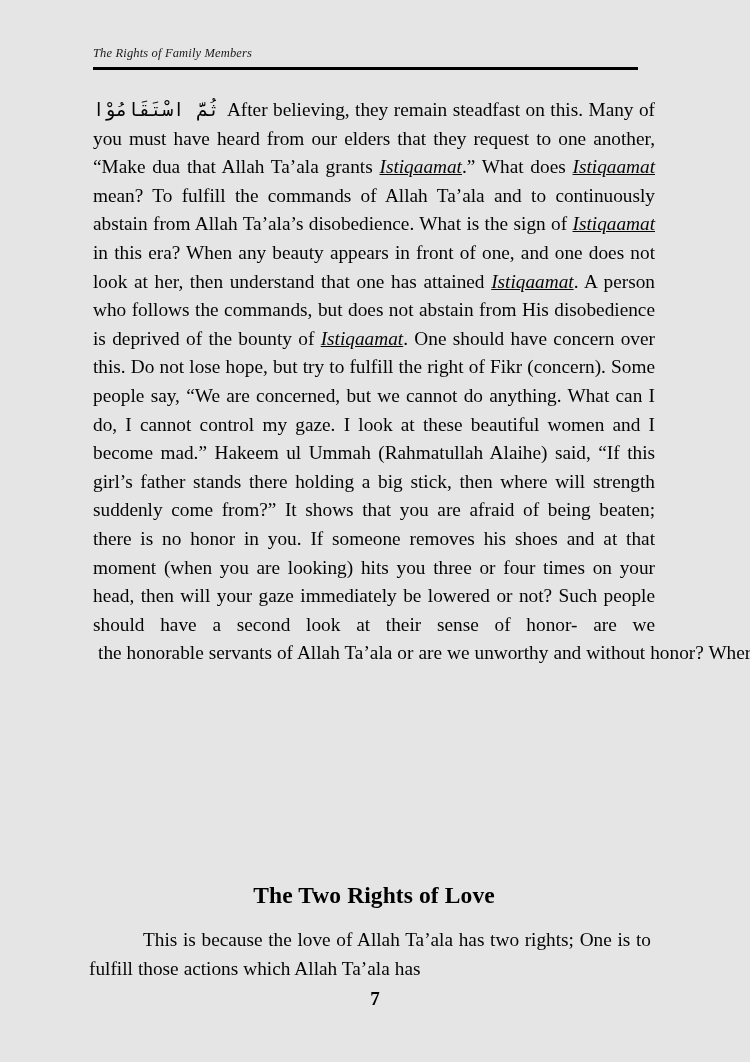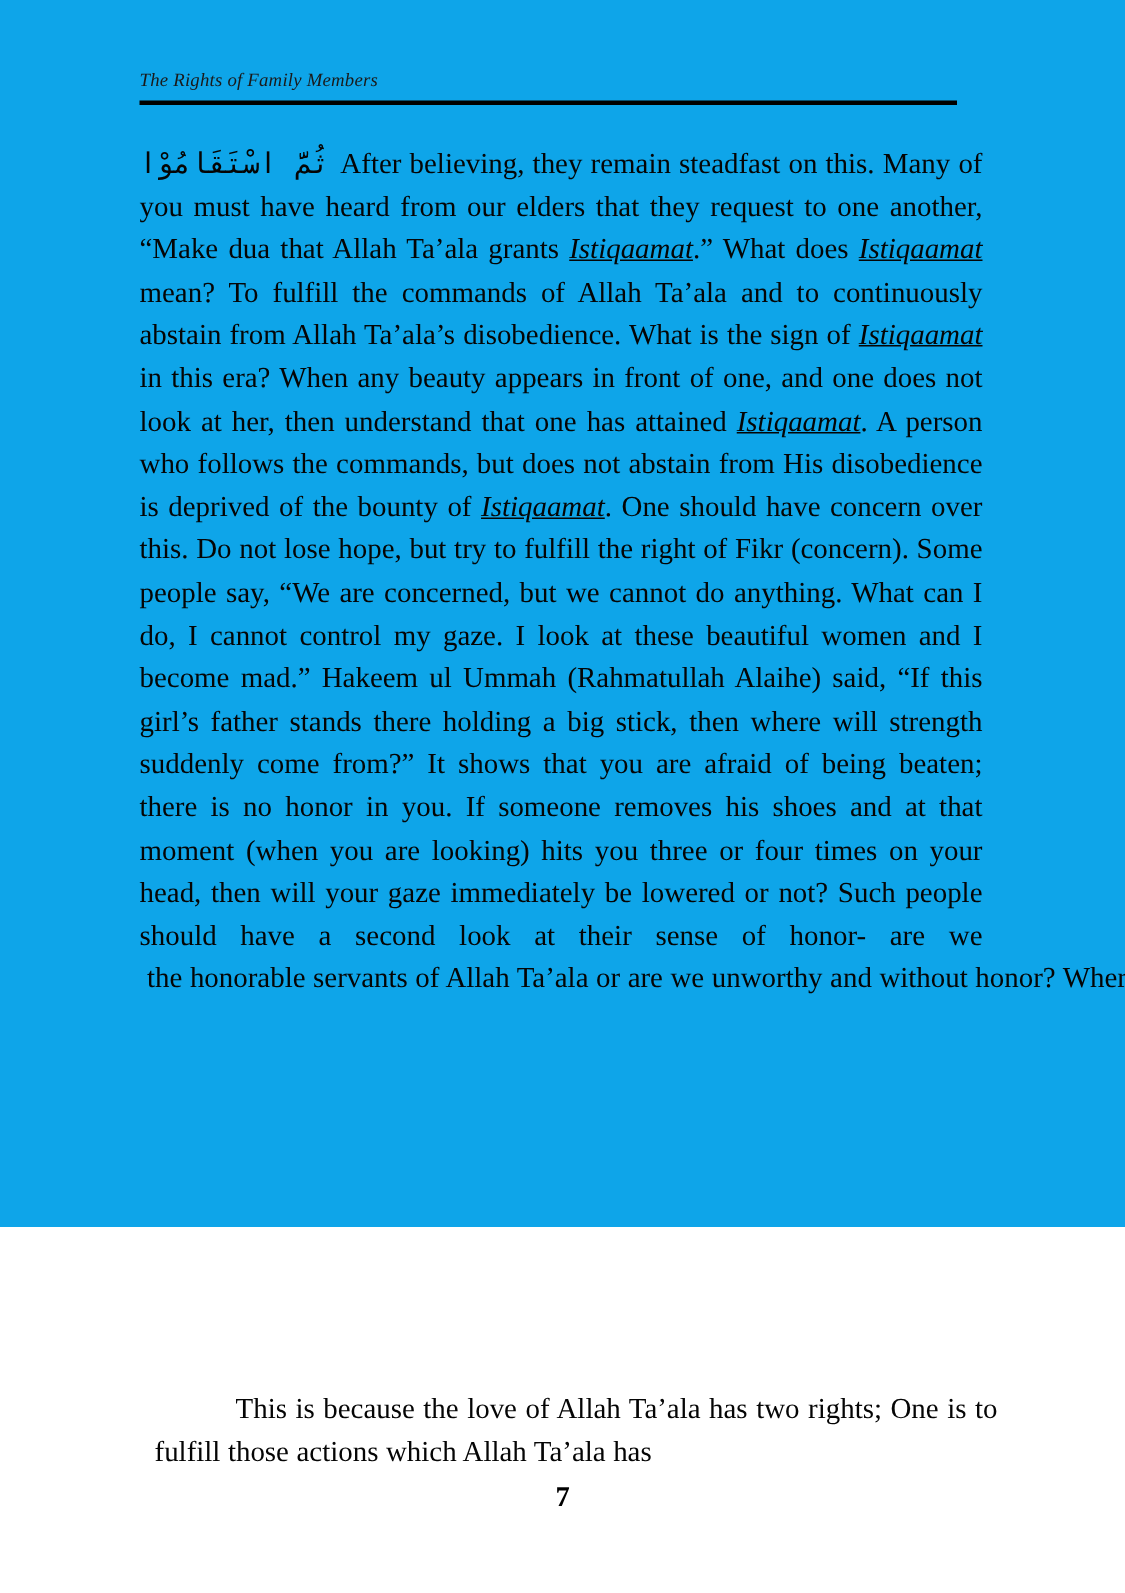--- a/index.html
+++ b/index.html
@@ -13,22 +13,22 @@
     position: relative;
     font-family: "Liberation Serif", "DejaVu Serif", serif;
     color: #000000;
     overflow: hidden;
   }
 
   .page {
     position: absolute;
     left: 0; top: 0;
     width: 750px;
-    height: 818px;
-    background: #0ea5e9;
+    height: 1062px;
+    background: #e5e5e5;
   }
 
   
   .header-block {
     position: absolute;
     left: 93px;
     top: 47px;
     width: 545px;
   }
   .running-head {
@@ -94,21 +94,21 @@
 
   .heading-wrap {
     position: absolute;
     left: 93px;
     top: 881px;
     width: 562px;
   }
 
   .tail-wrap {
     position: absolute;
-    left: 103px;
+    left: 89px;
     top: 926px;
     width: 562px;
   }
 
   
   .folio {
     position: absolute;
     left: 0;
     top: 988px;
     width: 750px;
@@ -125,20 +125,23 @@
 
   <div class="header-block">
     <div class="running-head">The Rights of Family Members</div>
     <div class="header-rule"></div>
   </div>
 
   <div class="content">
     <p class="body"><span class="arabic">ثُمَّ اسْتَقَامُوْا</span> <span>After believing, they remain steadfast on this. Many of you must have heard from our elders that they request to one another, “Make dua that Allah Ta’ala grants </span><span class="it">Istiqaamat</span><span>.” What does </span><span class="it">Istiqaamat</span><span> mean? To fulfill the commands of Allah Ta’ala and to continuously abstain from Allah Ta’ala’s disobedience. What is the sign of </span><span class="it">Istiqaamat</span><span> in this era? When any beauty appears in front of one, and one does not look at her, then understand that one has attained </span><span class="it">Istiqaamat</span><span>. A person who follows the commands, but does not abstain from His disobedience is deprived of the bounty of </span><span class="it">Istiqaamat</span><span>. One should have concern over this. Do not lose hope, but try to fulfill the right of Fikr (concern). Some people say, “We are concerned, but we cannot do anything. What can I do, I cannot control my gaze. I look at these beautiful women and I become mad.” Hakeem ul Ummah (Rahmatullah Alaihe) said, “If this girl’s father stands there holding a big stick, then where will strength suddenly come from?” It shows that you are afraid of being beaten; there is no honor in you. If someone removes his shoes and at that moment (when you are looking) hits you three or four times on your head, then will your gaze immediately be lowered or not? Such people should have a second look at their sense of honor- are we </span><span class="wsp"> the honorable servants of Allah Ta’ala or are we unworthy and without honor? Where one sees that there is a fear of being beaten, he lowers his gaze, and where he possesses no such fear, he looks around fearlessly. This shows that the love of Allah Ta’ala in the heart of this person is extremely less.</span></p>
   </div>
 
+  <div class="heading-wrap">
+    <h2 class="section-heading">The Two Rights of Love</h2>
+  </div>
 
   <div class="tail-wrap">
     <p class="body indented">This is because the love of Allah Ta’ala has two rights; One is to fulfill those actions which Allah Ta’ala has</p>
   </div>
 
   <div class="folio">7</div>
 
 </div>
 
 </body></html>

